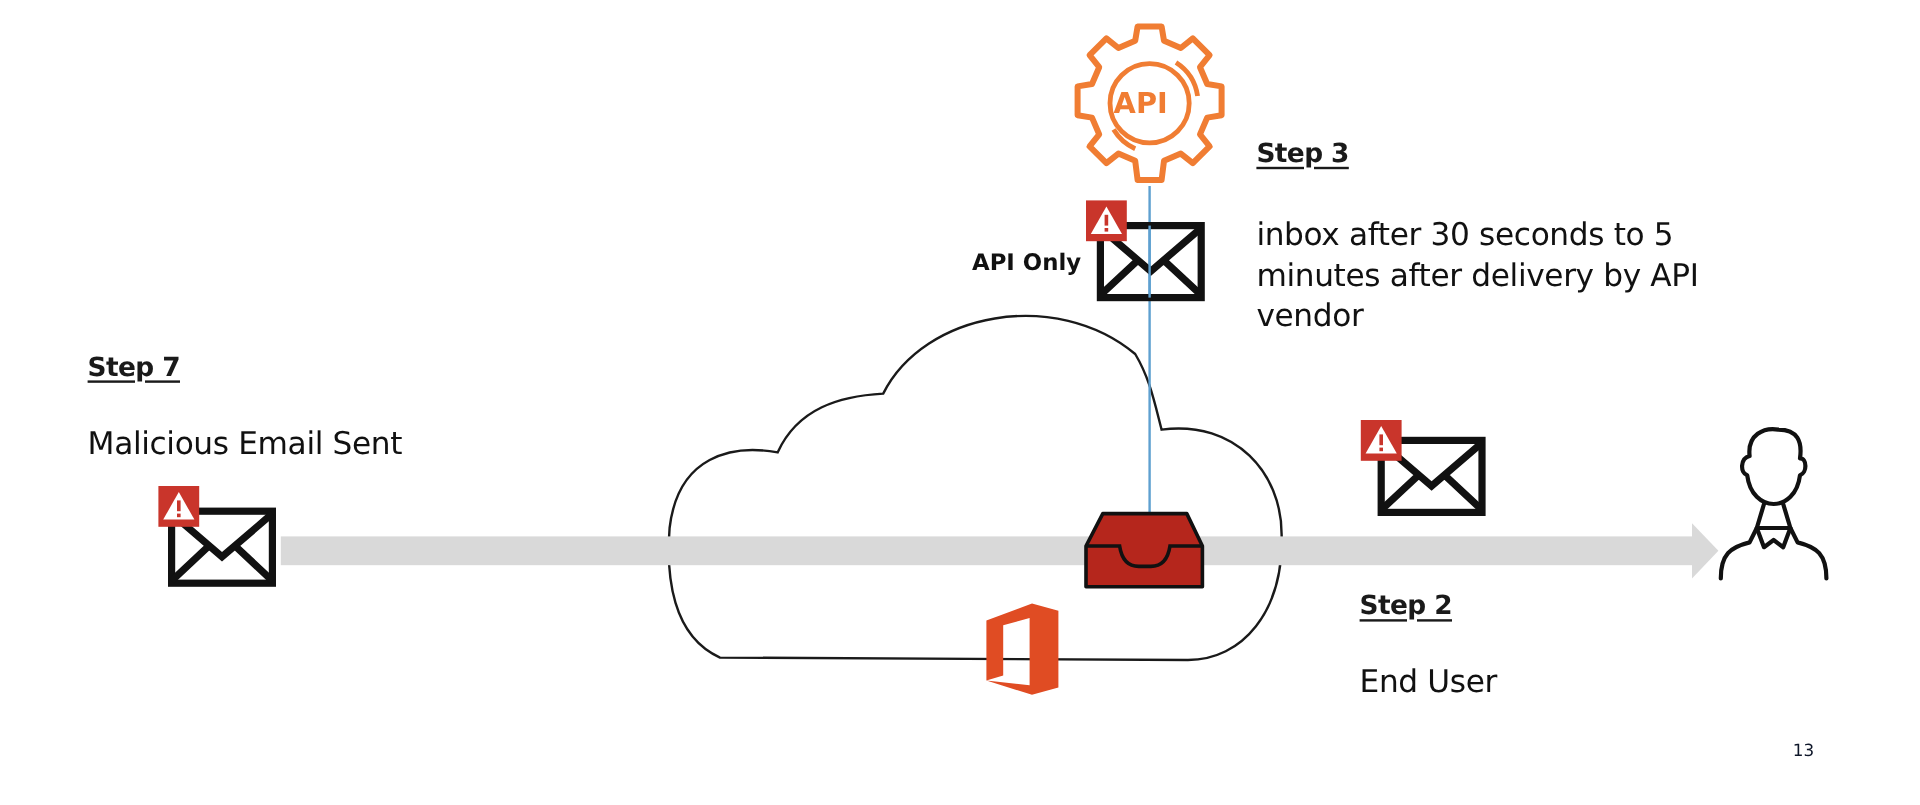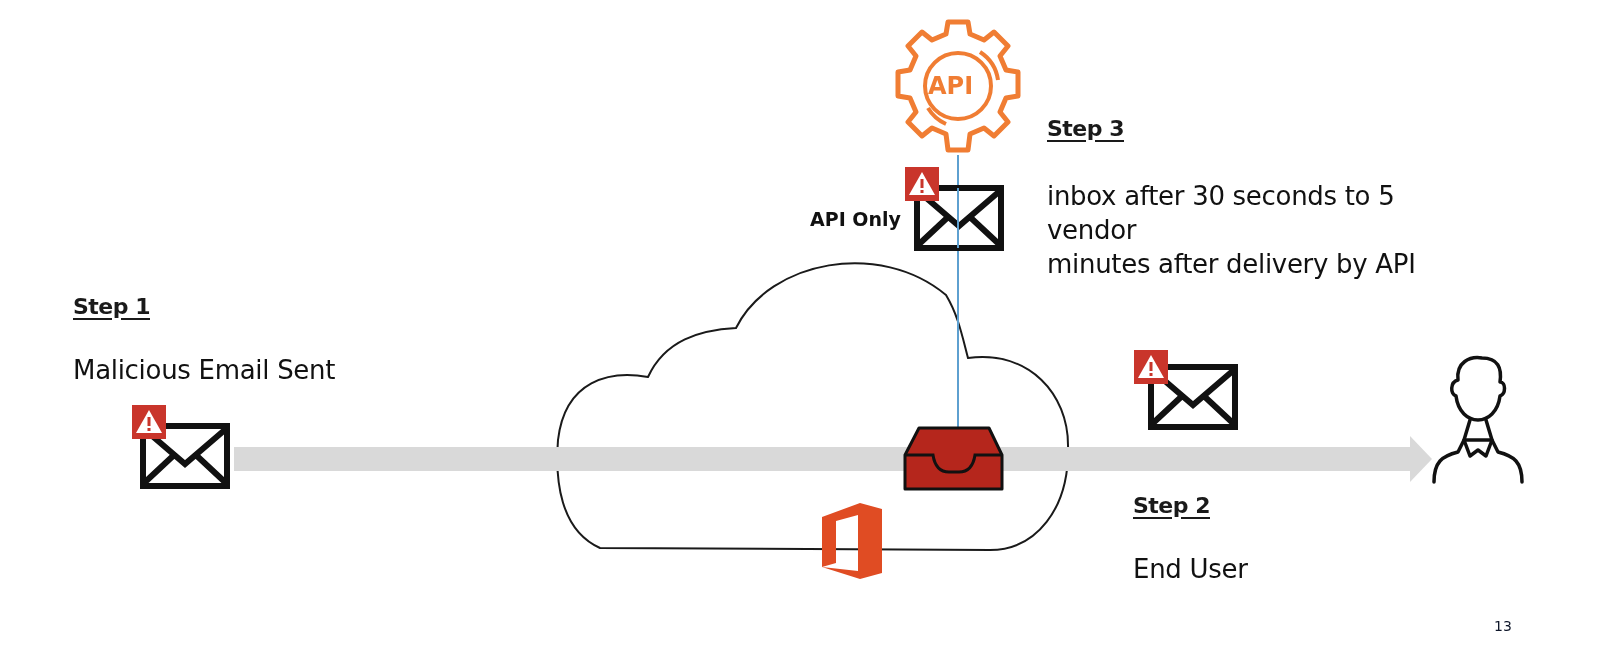--- a/index.html
+++ b/index.html
@@ -83,28 +83,28 @@
     <polygon points="17,5 30,28 4,28" fill="#fff"></polygon>
     <rect x="15.5" y="12" width="3" height="9" fill="#c9352b"></rect>
     <rect x="15.5" y="23" width="3" height="3" fill="#c9352b"></rect>
   </g>
 </svg>
 
 <div class="abs" style="left:928px; top:72px; width:40px; text-align:center; font-weight:bold; font-size:24px; color:#f07d33;">API</div>
 
 <div class="abs api-only" style="left:810px; top:208px;">API Only</div>
 
-<div class="abs heading" style="left:73px; top:294px;">Step 1</div>
+<div class="abs heading" style="left:73px; top:294px;">Step 7</div>
 <div class="abs body-text" style="left:73px; top:353px;">Malicious Email Sent</div>
 
 <div class="abs heading" style="left:1047px; top:116px;">Step 3</div>
 <div class="abs body-text" style="left:1047px; top:179px;">
   <div>inbox after 30 seconds to 5</div>
+  <div>minutes after delivery by API</div>
   <div>vendor</div>
-  <div>minutes after delivery by API</div>
 </div>
 
 <div class="abs heading" style="left:1133px; top:493px;">Step 2</div>
 <div class="abs body-text" style="left:1133px; top:553px; line-height:32px;">
   <div>End User</div>
 </div>
 
 <div class="abs page-num" style="left:1494px; top:618px;">13</div>
 
 </body></html>

